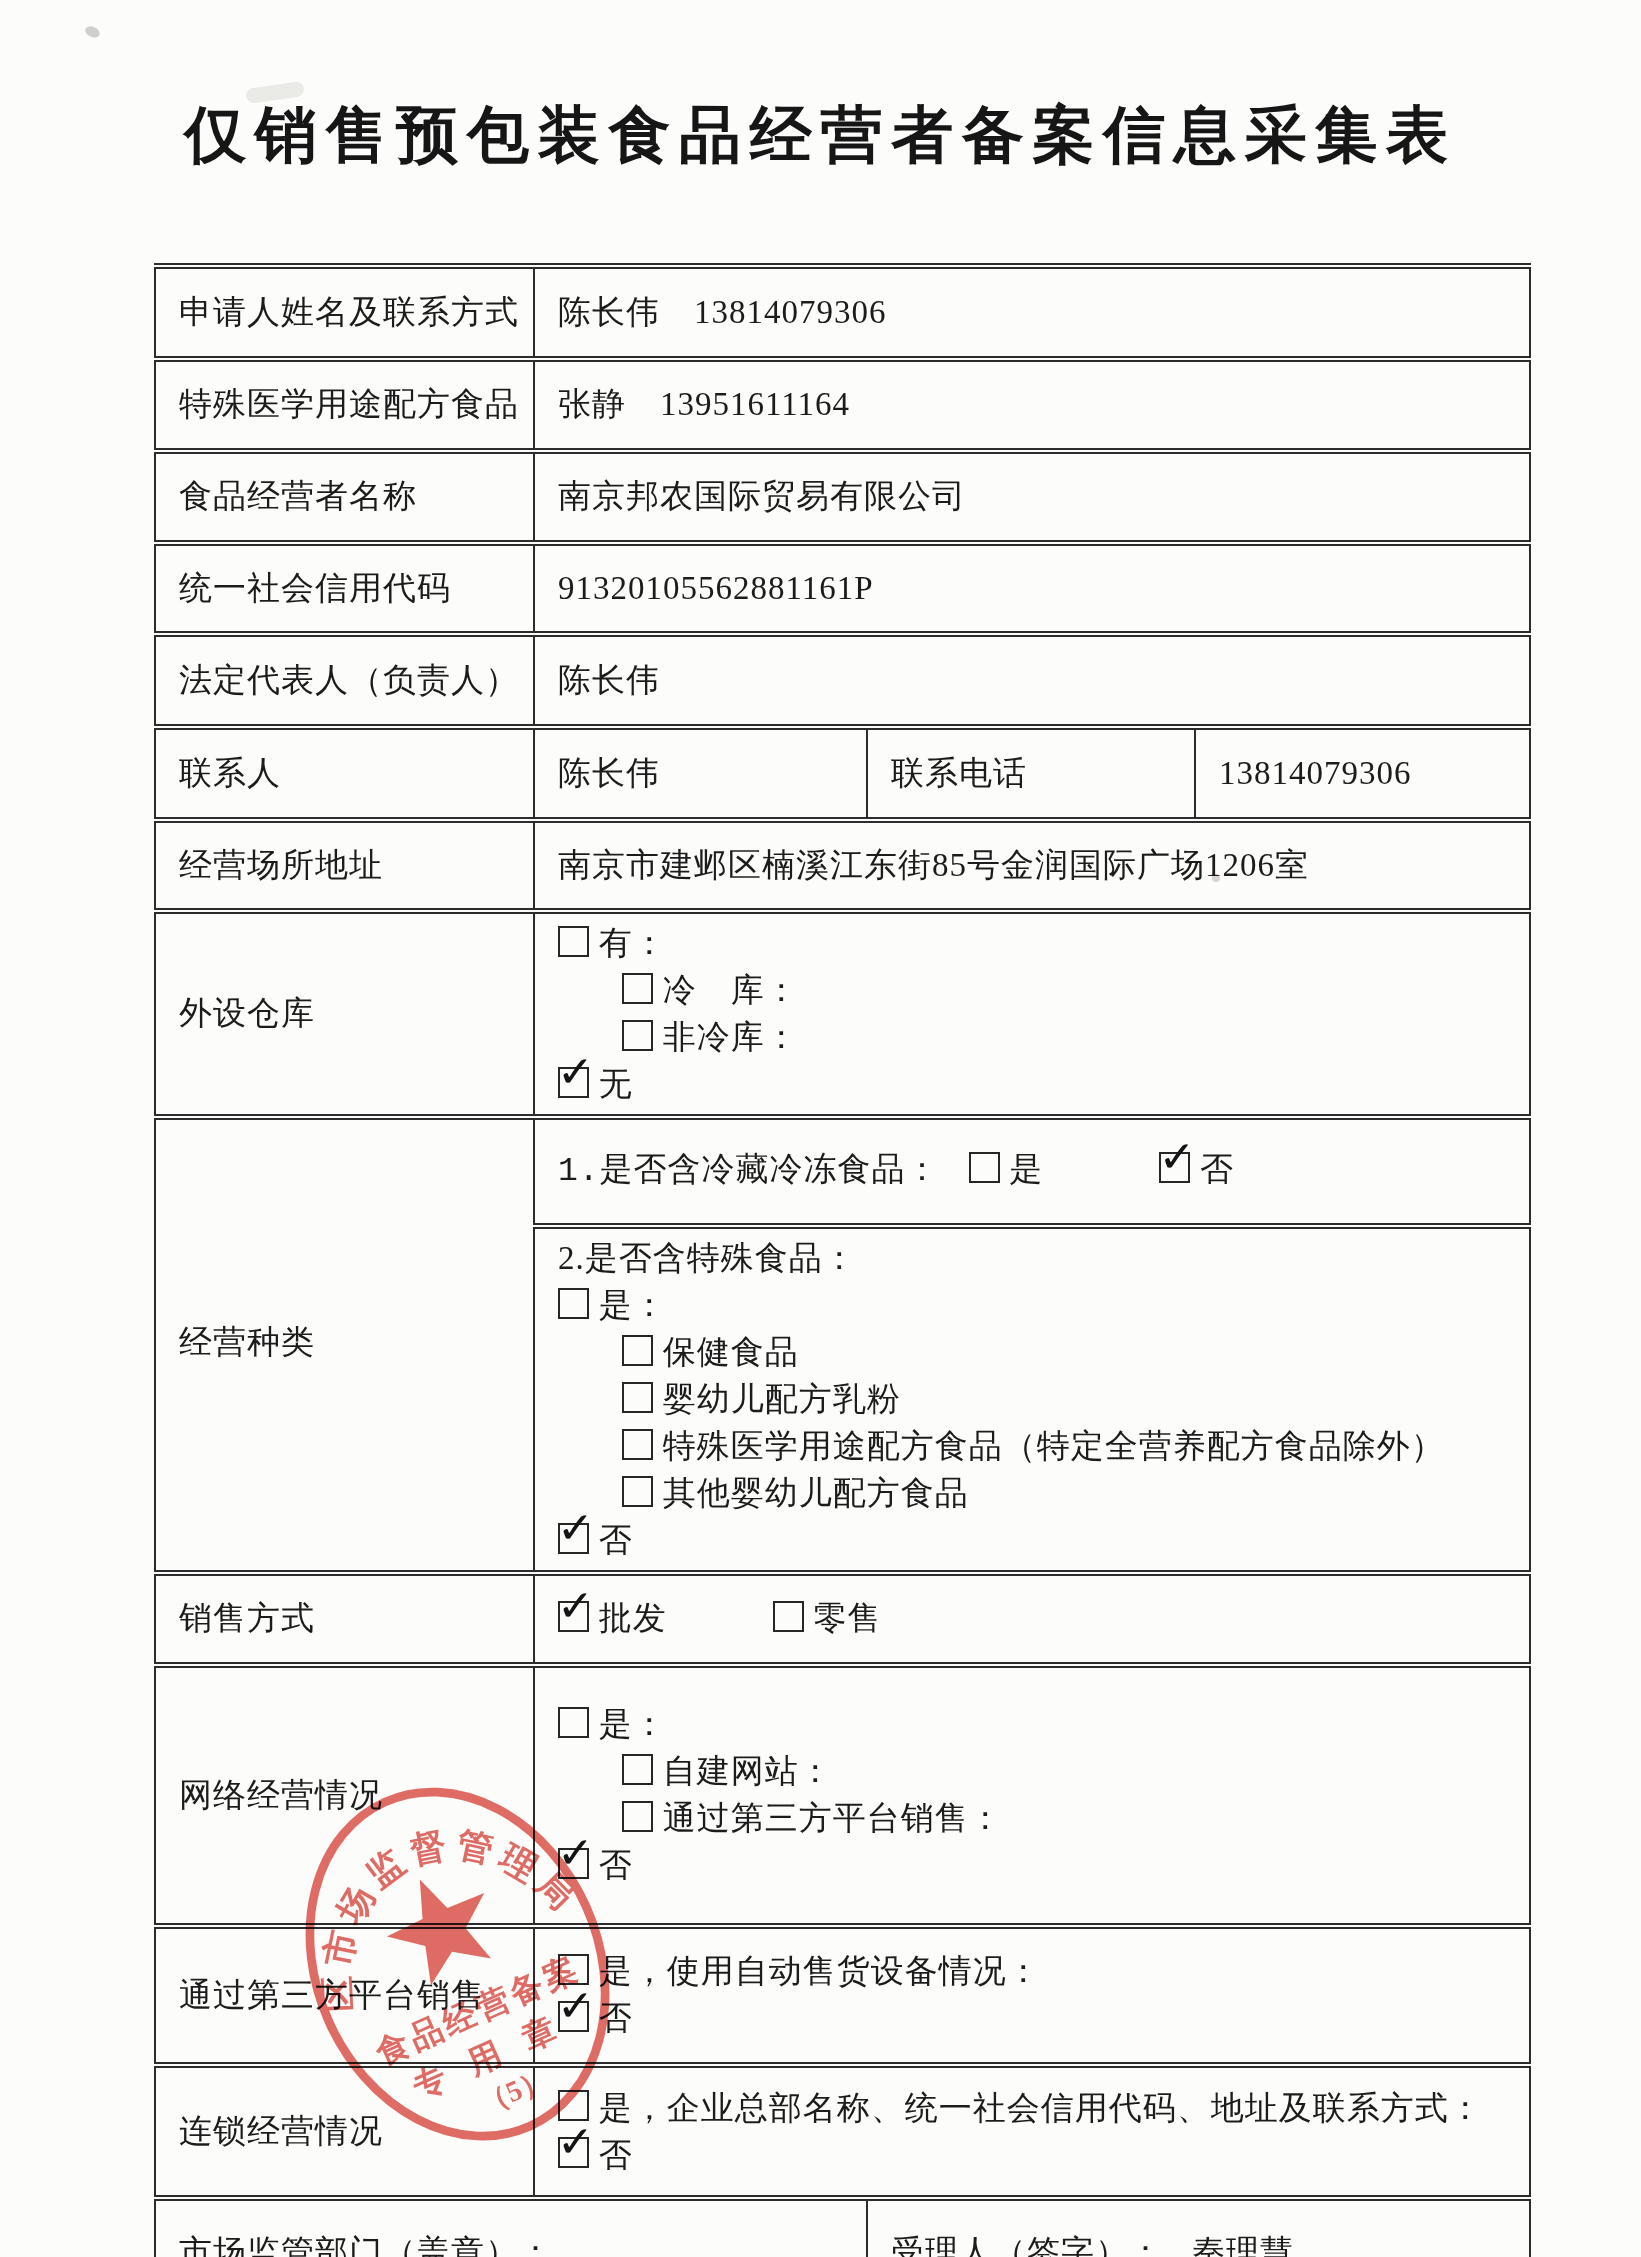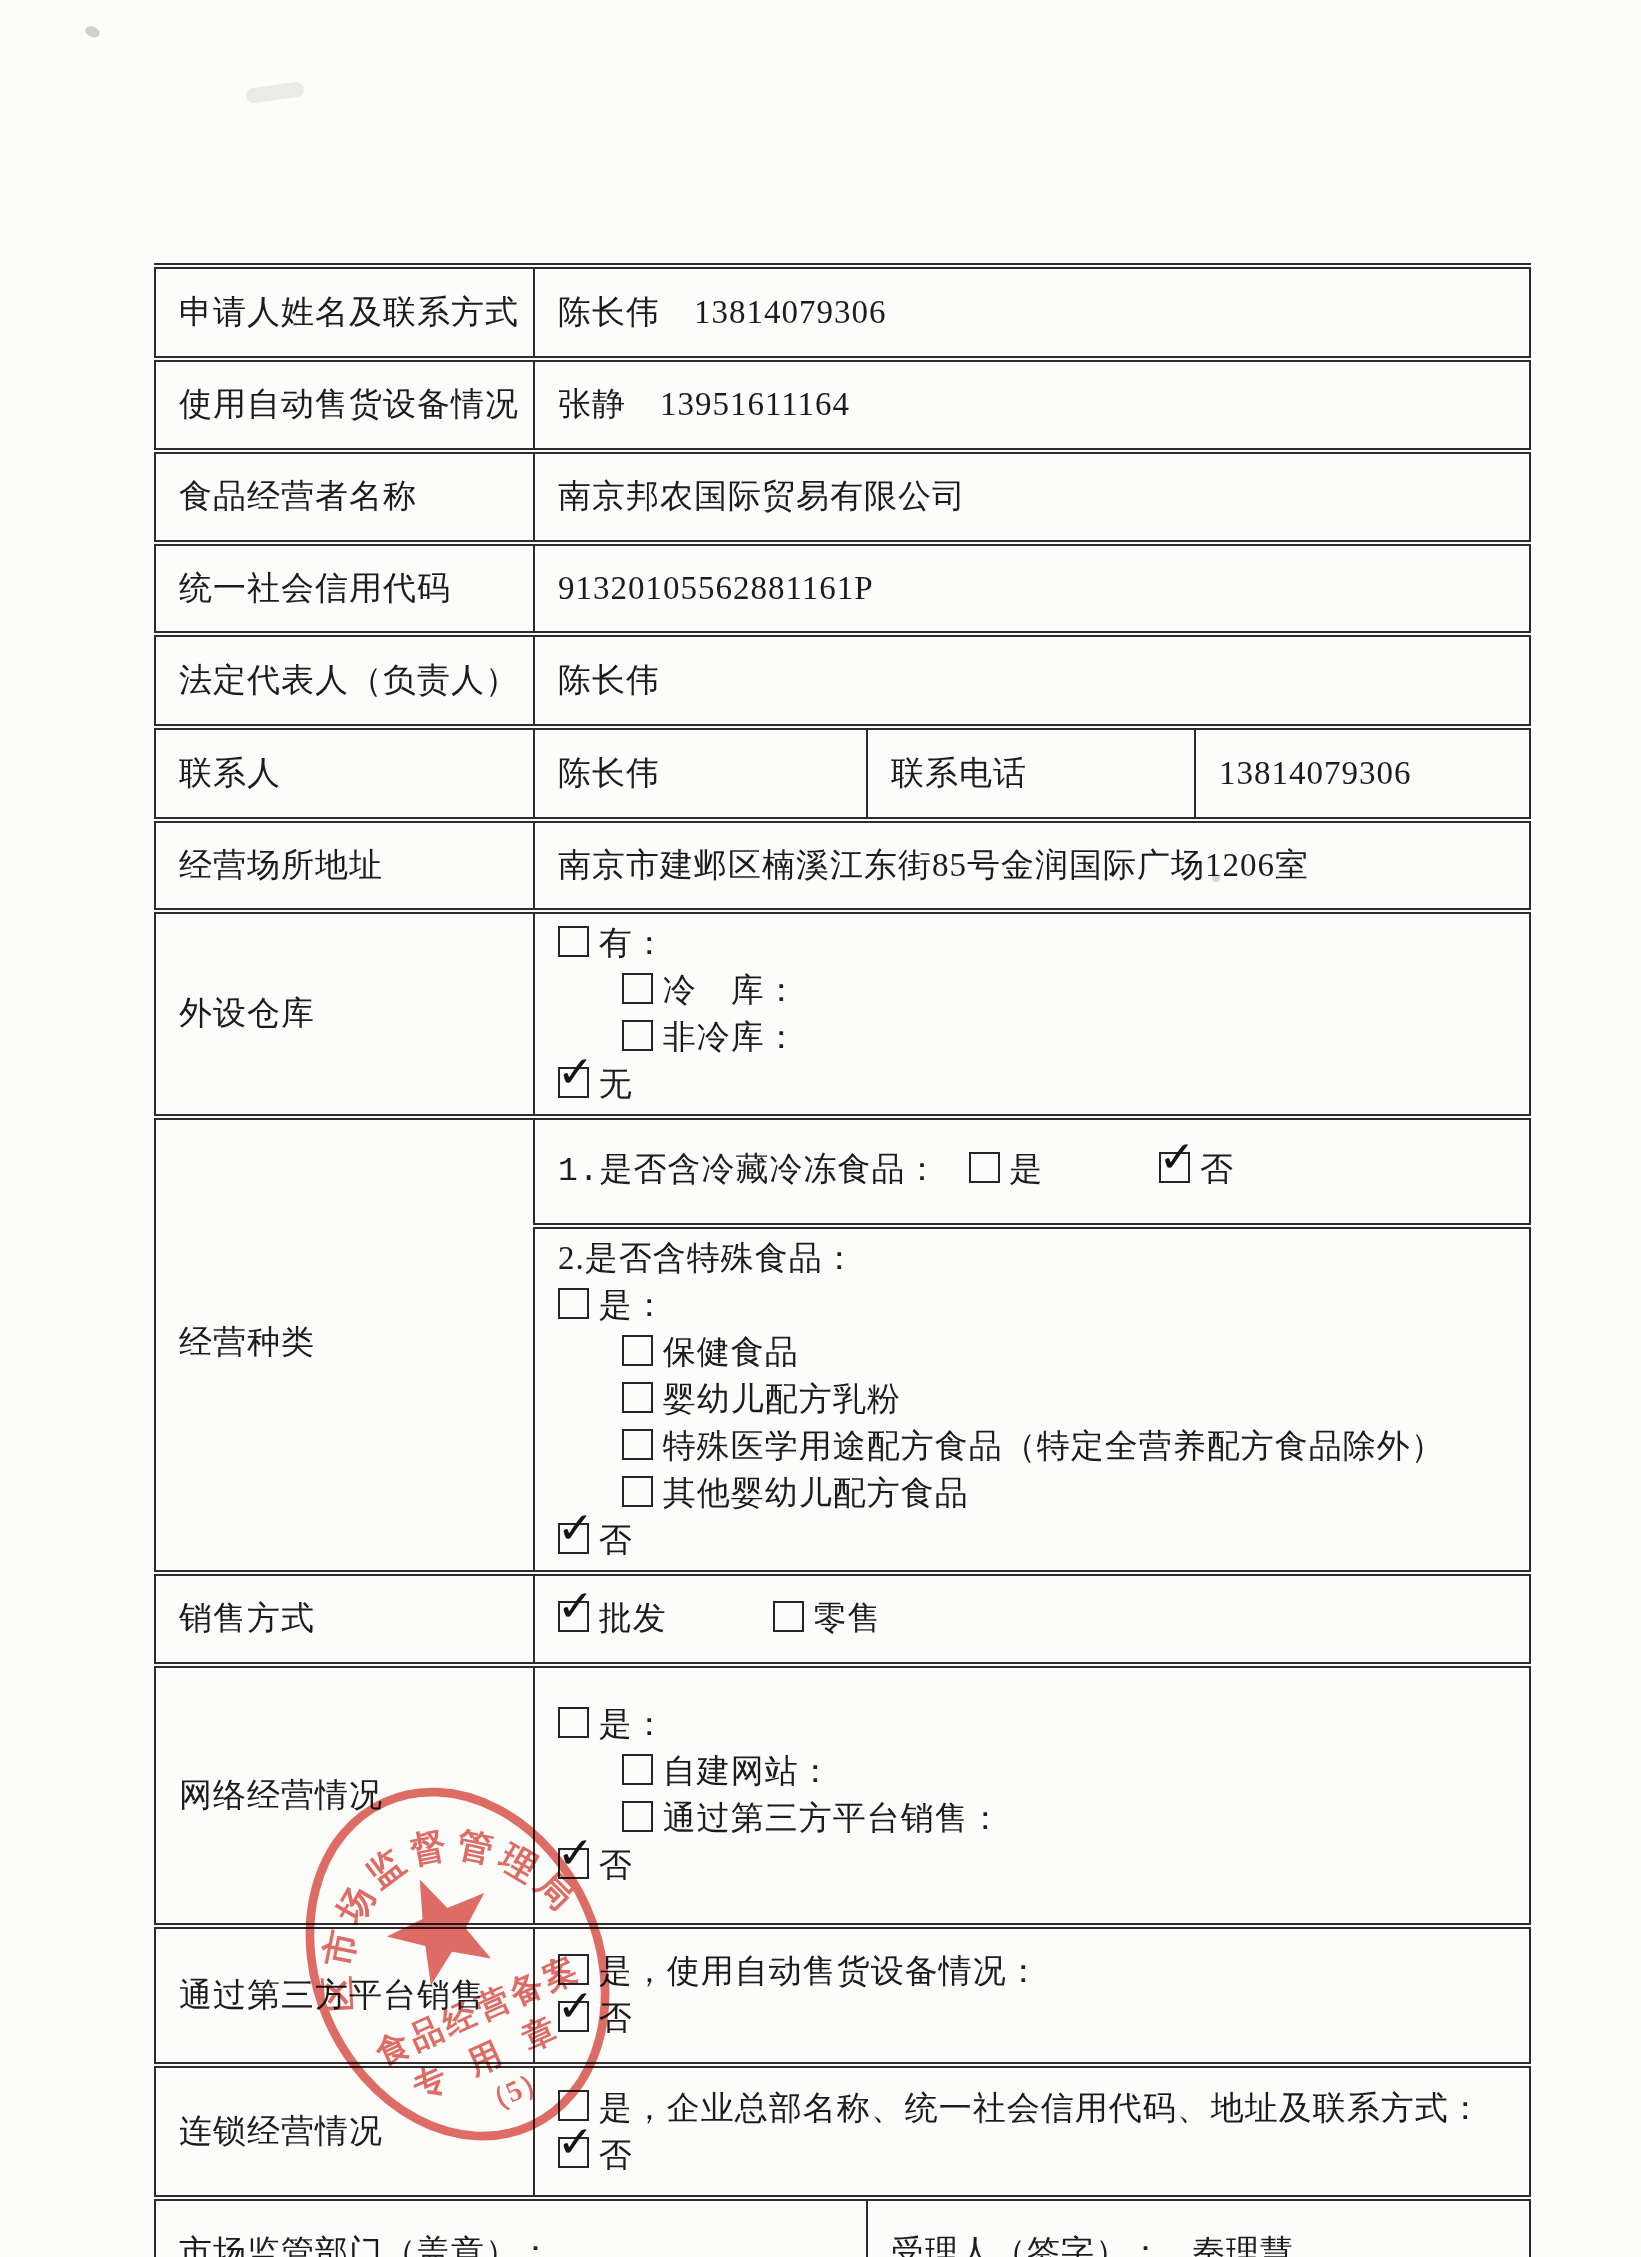--- a/index.html
+++ b/index.html
@@ -76,37 +76,38 @@
 </style>
 </head>
 <body>
 
 <div class="page">
 
   <div class="speck s1"></div>
   <div class="speck s2"></div>
   <div class="speck s3"></div>
 
+  <h1 class="title">仅销售预包装食品经营者备案信息采集表</h1>
 
   <table class="form">
     <colgroup>
         <col style="width:379px">
         <col style="width:333px">
         <col style="width:328px">
         <col style="width:335px">
       </colgroup>
 
     <tbody>
         <tr class="h78">
       <td class="lab">申请人姓名及联系方式</td>
       <td colspan="3">陈长伟　13814079306</td>
     </tr>
 
     <tr class="h78">
-      <td class="lab">使用自动售货设备情况</td>
+      <td class="lab">特殊医学用途配方食品</td>
       <td colspan="3">张静　13951611164</td>
     </tr>
 
     <tr class="h77">
       <td class="lab">食品经营者名称</td>
       <td colspan="3">南京邦农国际贸易有限公司</td>
     </tr>
 
     <tr class="h77">
       <td class="lab">统一社会信用代码</td>

